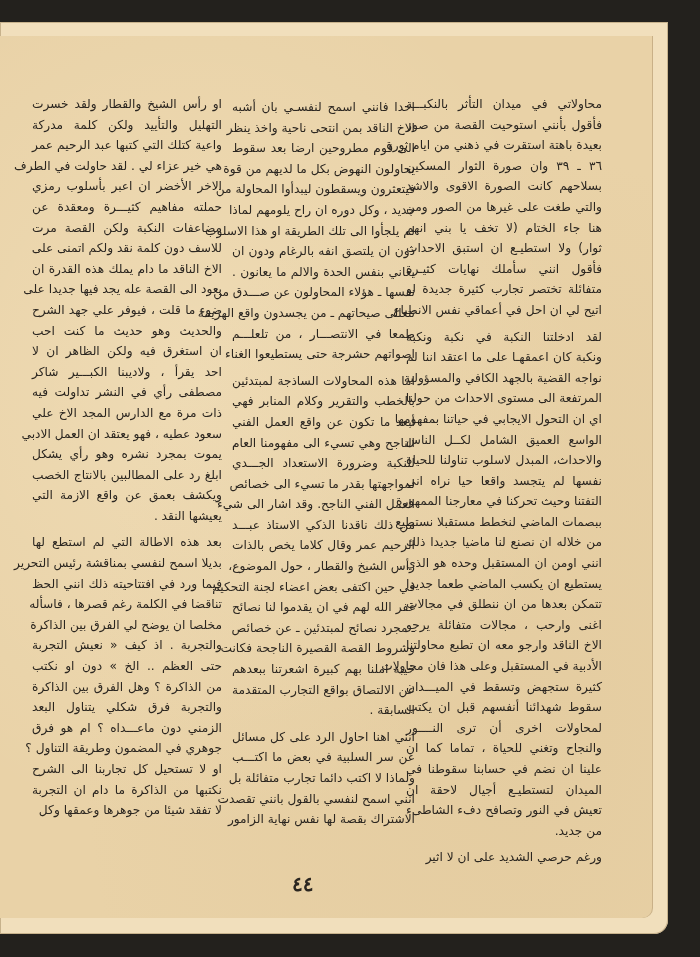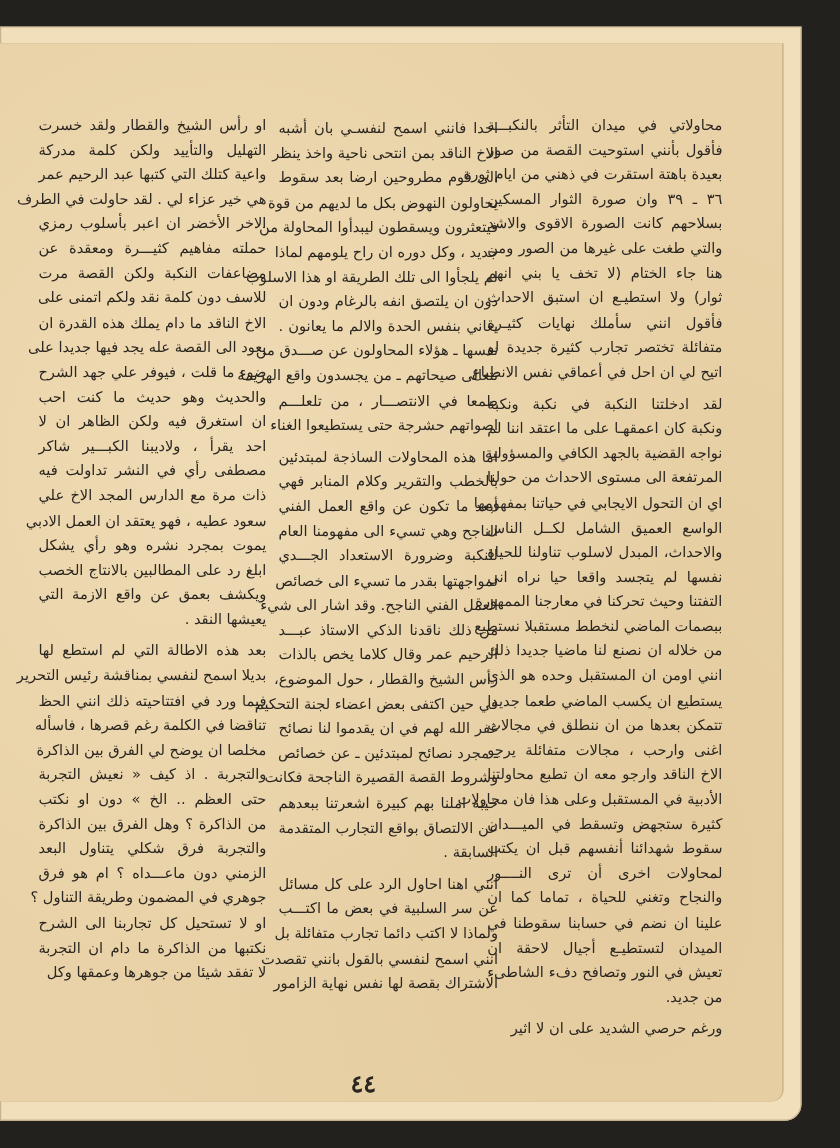--- a/index.html
+++ b/index.html
@@ -58,21 +58,21 @@
       text-align-last: justify;
       text-align: justify;
     }
     .col-right { left: 406px; width: 196px; top: 58px; }
     .col-middle { left: 232px; width: 183px; top: 61px; }
     .col-left { left: 32px; width: 190px; top: 58px; }
     .para-gap { height: 6px; }
     .page-number {
       position: absolute;
       left: 292px;
-      top: 855px;
+      top: 836px;
       font-family: "DejaVu Serif", serif;
       font-size: 20px;
       font-weight: bold;
       color: #2b2620;
       direction: rtl;
     }
   </style>
 </head>
 <body>
 

